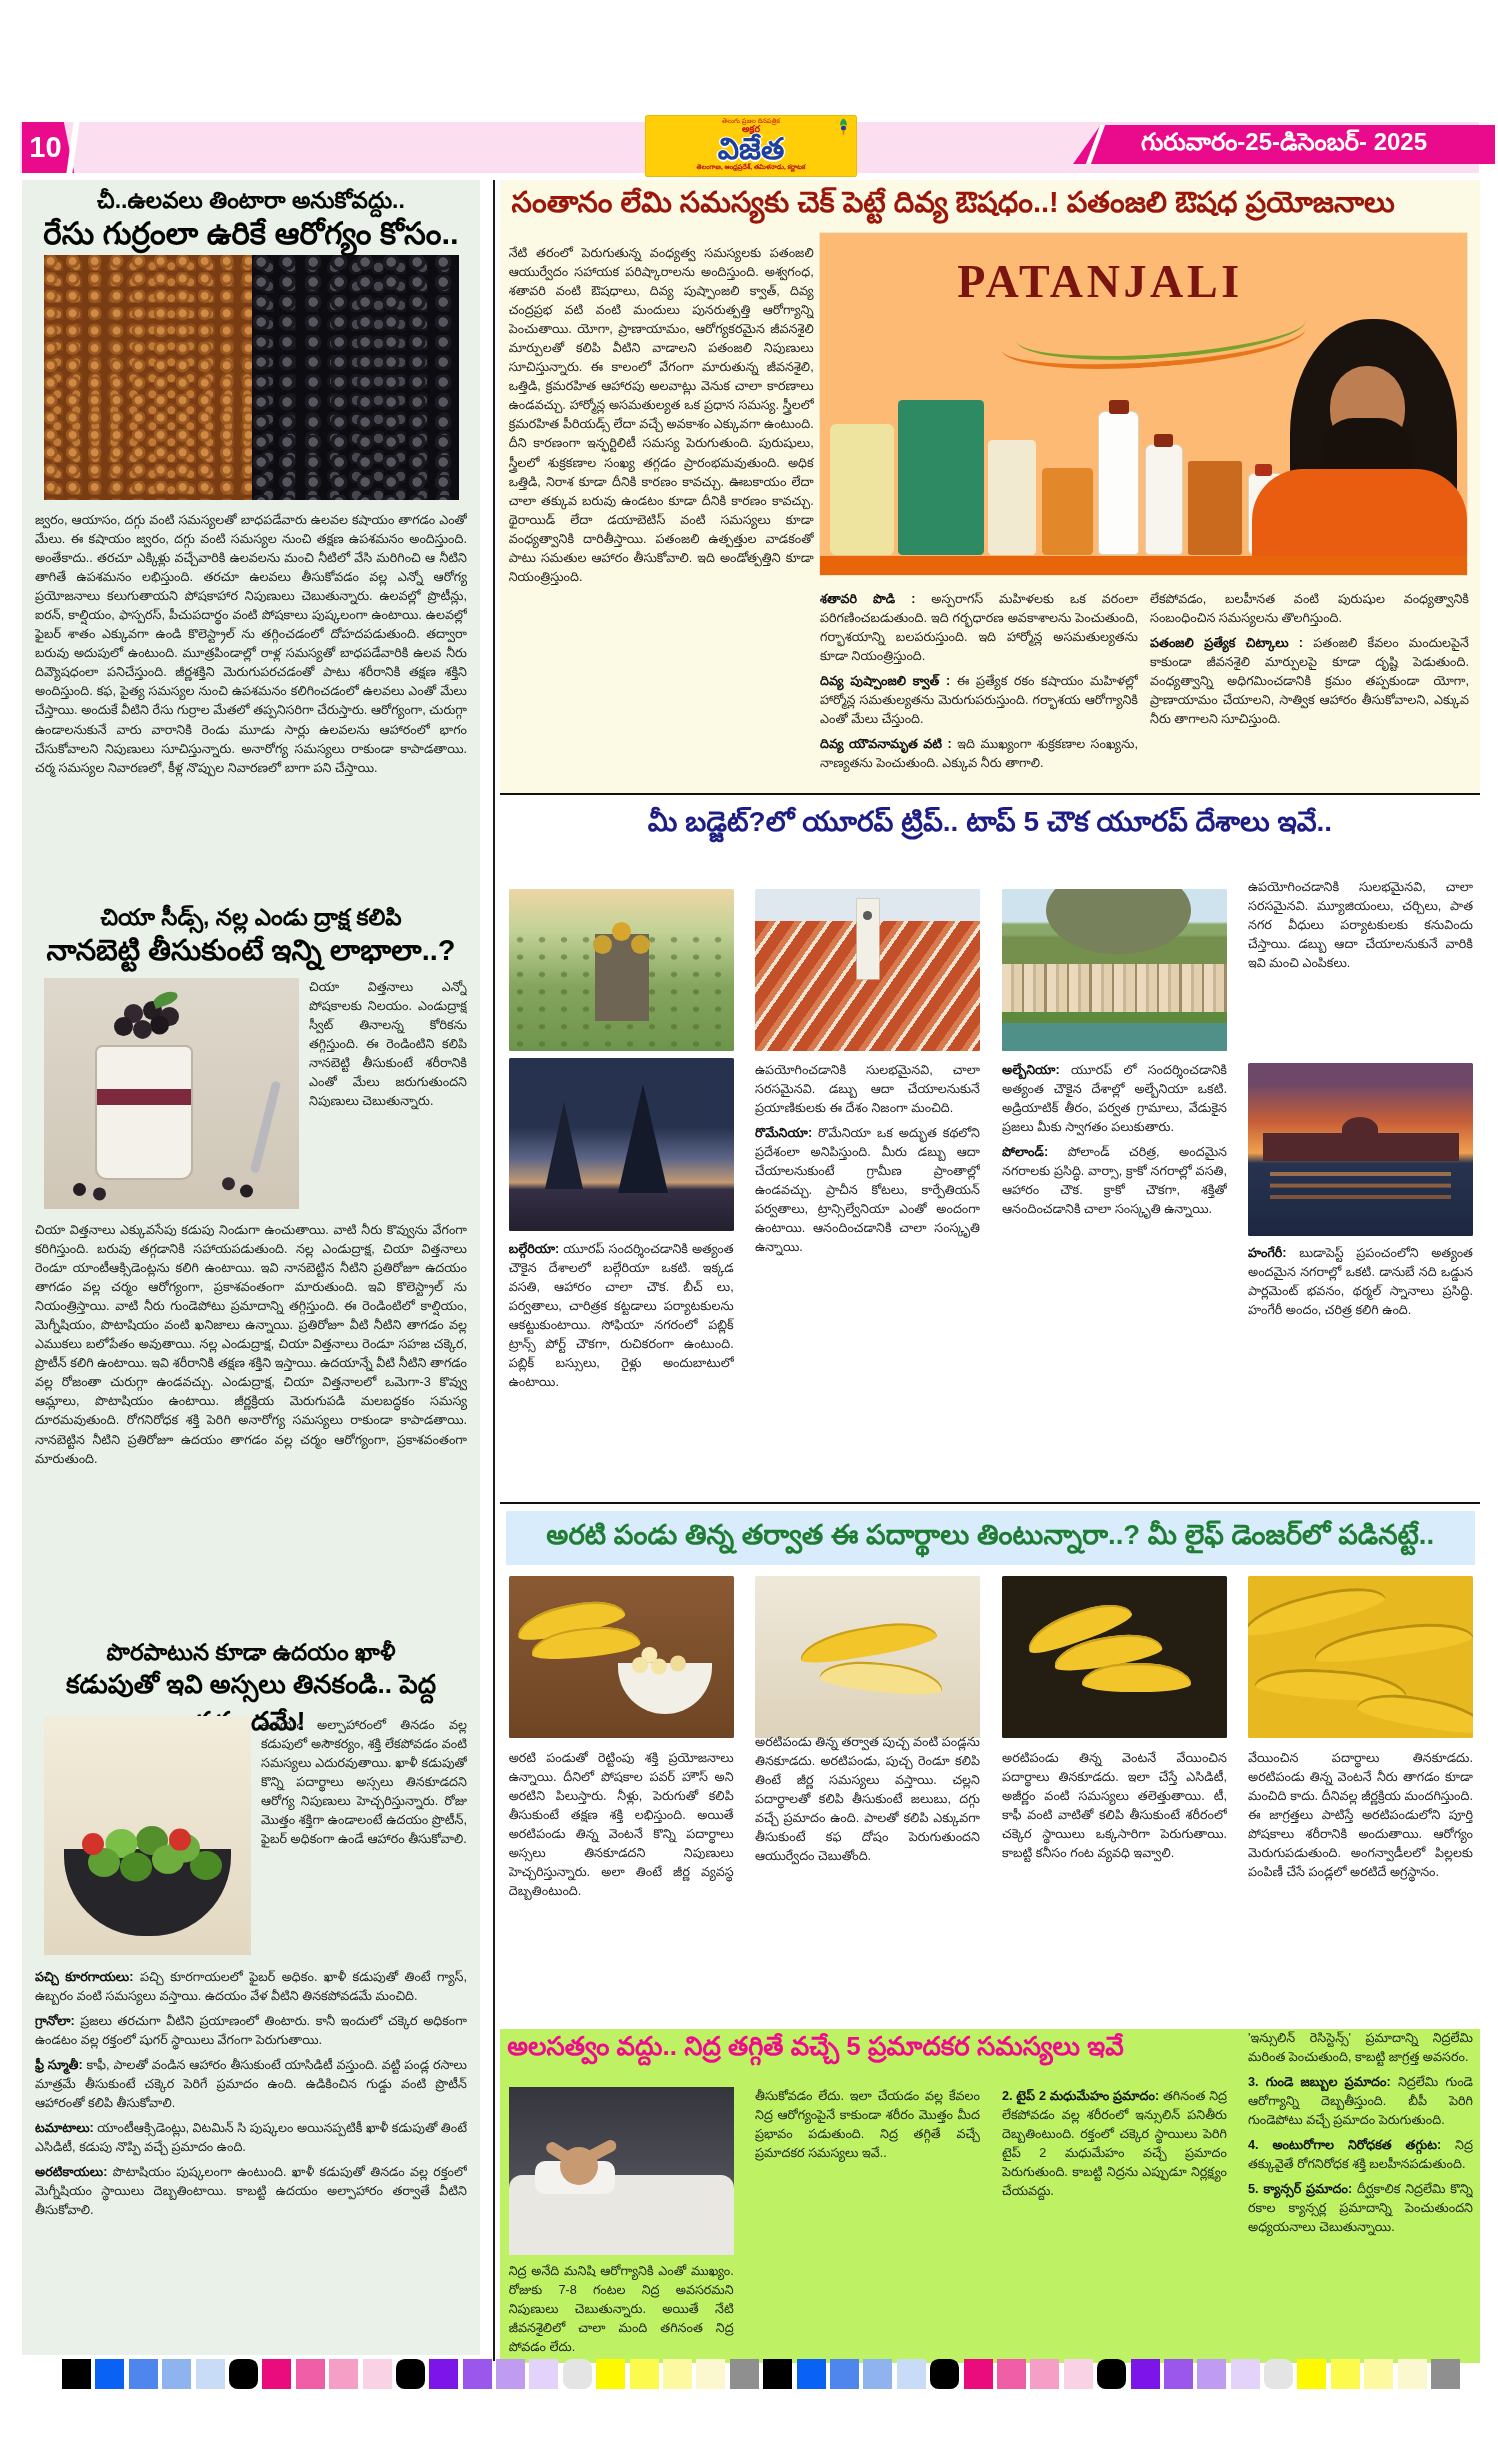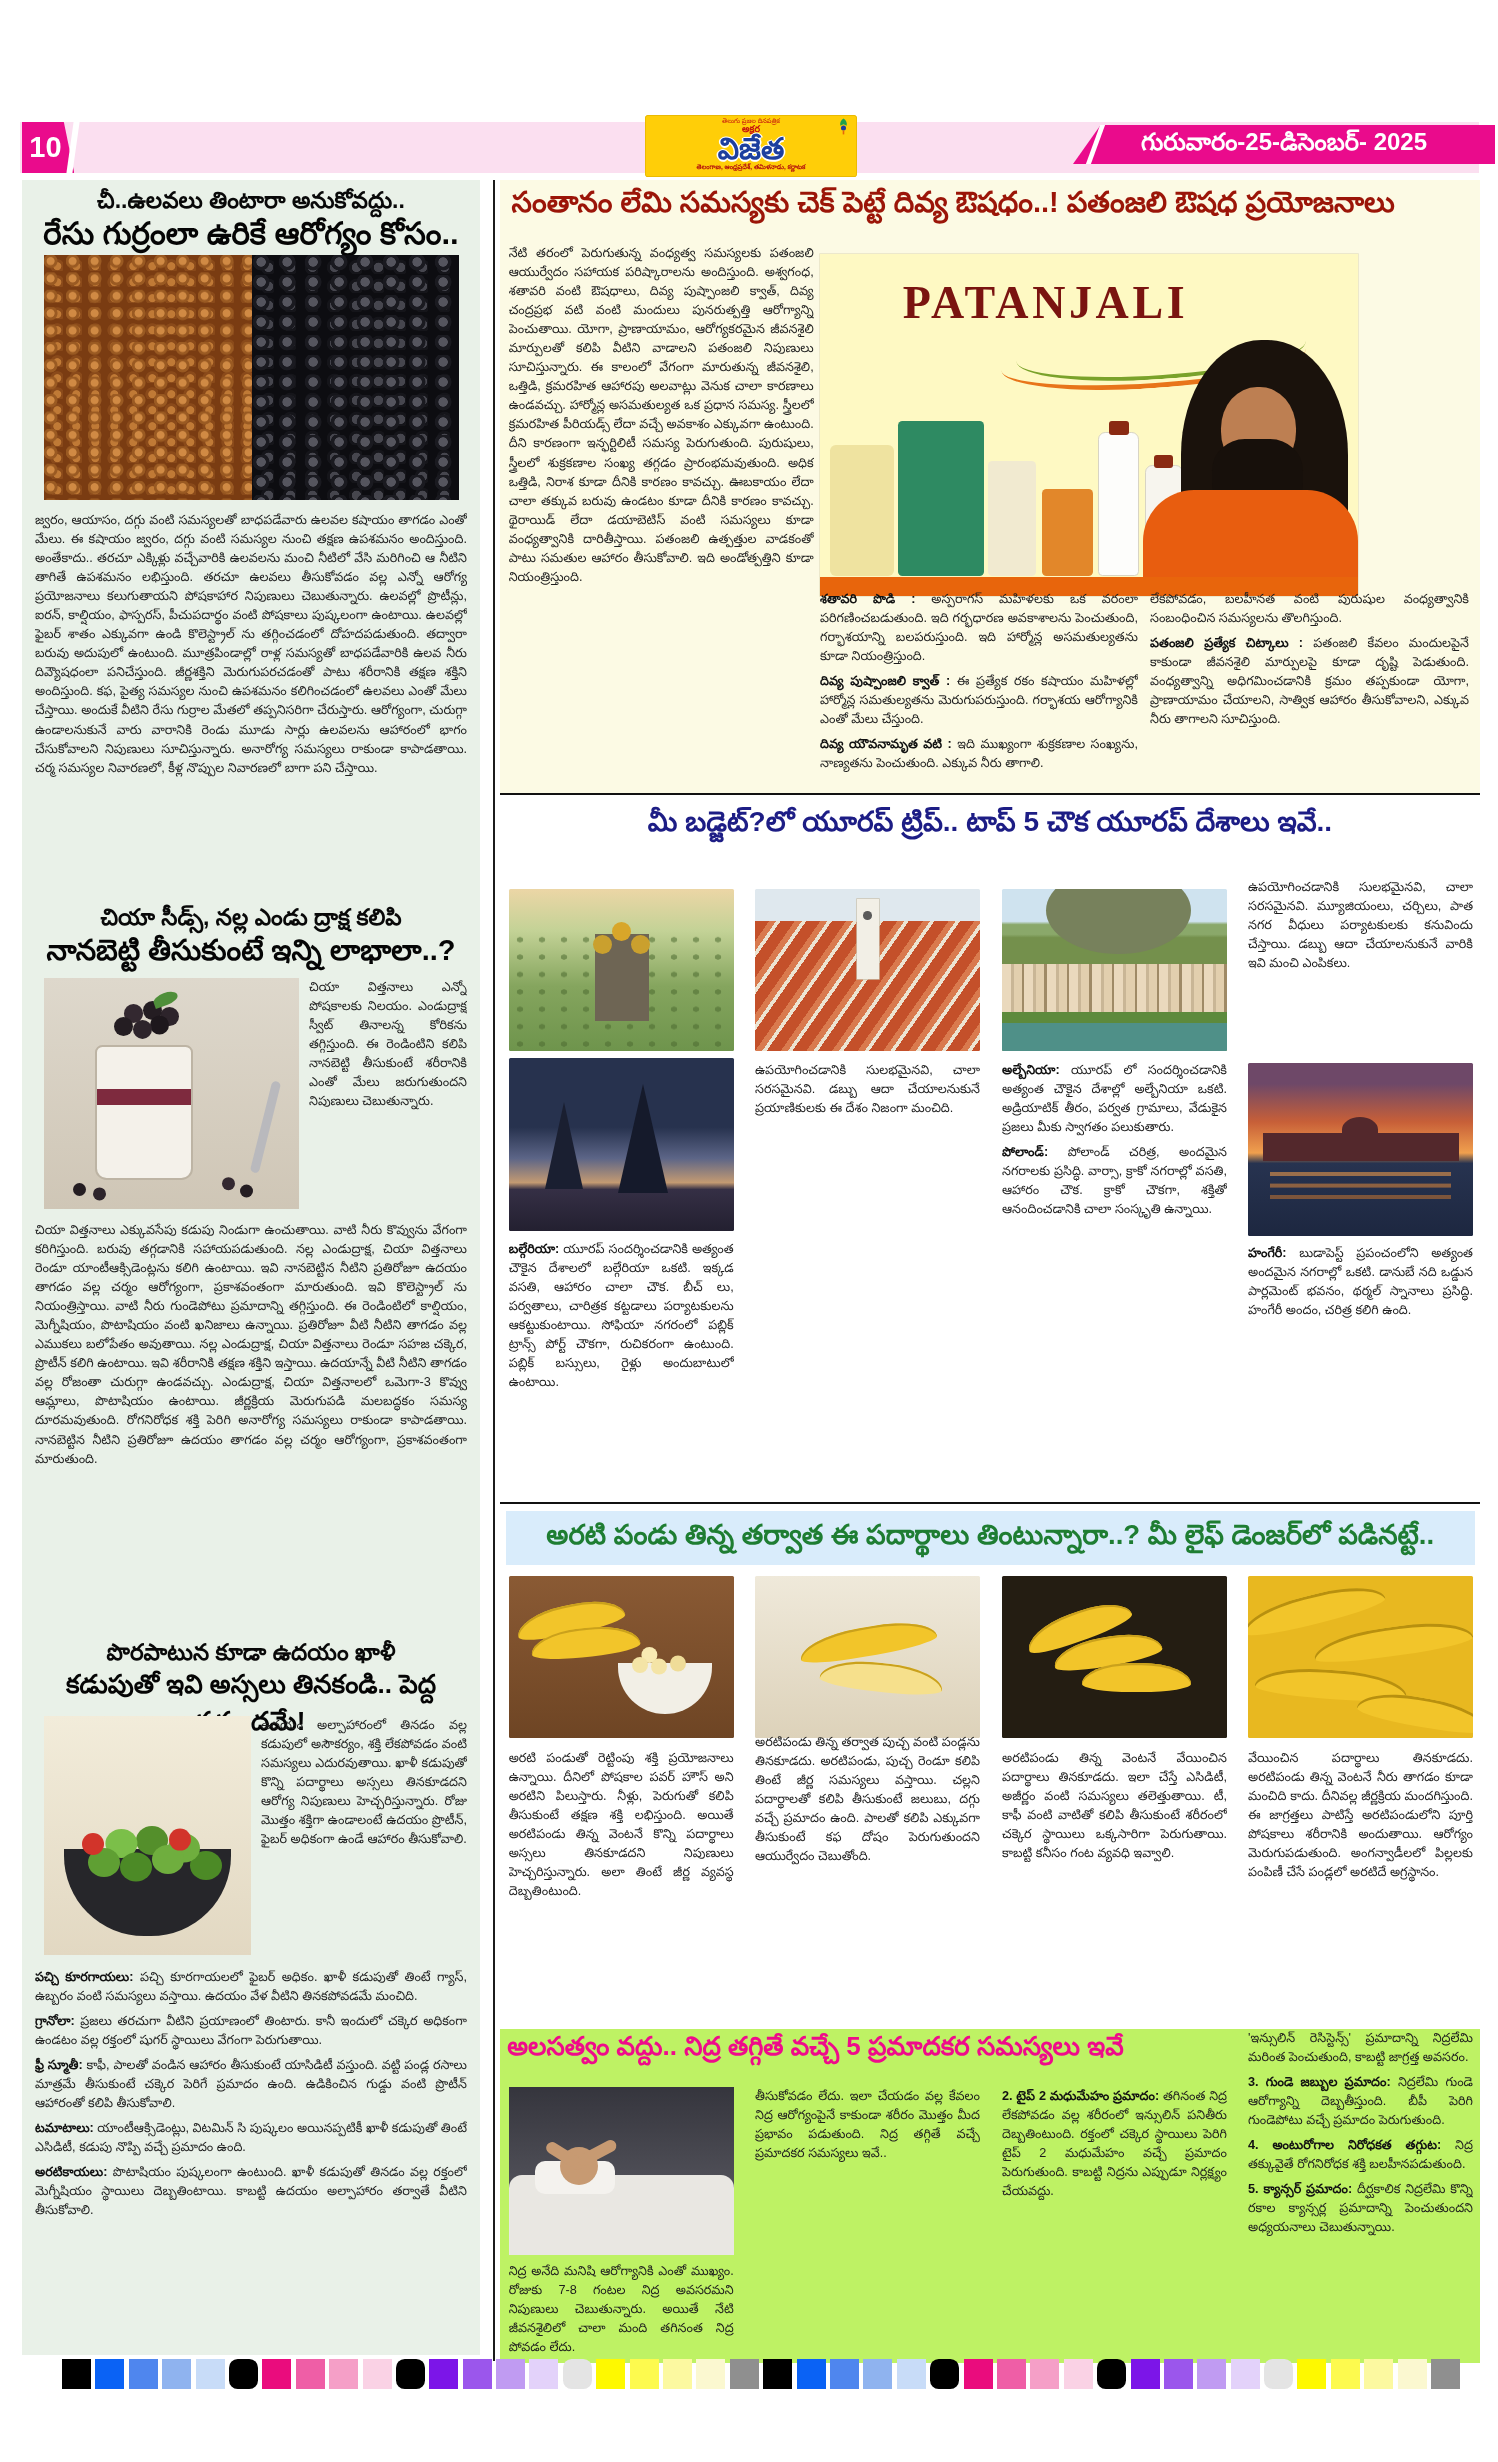--- a/index.html
+++ b/index.html
@@ -63,21 +63,21 @@
 
   .salad-img{left:22px;top:1536px;width:207px;height:239px;background:linear-gradient(180deg,#f2ecda,#e2d8c2);overflow:hidden;}
   .bowl{position:absolute;left:20px;bottom:19px;width:167px;height:87px;background:#26262a;border-radius:0 0 80px 80px;}
   .greens{position:absolute;left:44px;bottom:78px;width:32px;height:29px;border-radius:50%;background:#5f9f33;
      box-shadow:32px 4.4px #4c8a26,64px -2.9px #6fae3e,17.4px -19px #7bbf49,48px -22px #548f2b,80px -14.5px #6fae3e,102px 2.9px #4c8a26;}
   .tomato{position:absolute;left:38px;bottom:100px;width:22px;height:22px;border-radius:50%;background:#d2342a;box-shadow:87px -4.4px #d2342a;}
 
   
   .pj{left:500px;top:180px;width:980px;height:613px;background:#fcfae4;}
   .pj-head{position:absolute;left:11.6px;top:5.8px;width:957px;font-size:29px;font-weight:bold;color:#9b1508;}
-  .pj-img{position:absolute;left:320px;top:74px;width:538px;height:342px;background:#fef9c3;overflow:hidden;
+  .pj-img{position:absolute;left:320px;top:53px;width:647px;height:342px;background:#fdba74;overflow:hidden;
      box-shadow:0 0 0 0.7px #e5e0c2;}
   .pj-brand{position:absolute;left:0;right:87px;top:22px;text-align:center;
      font-family:"Liberation Serif",serif;font-weight:bold;font-size:46px;letter-spacing:3.6px;color:#7a1410;}
   .swoosh1{position:absolute;left:181px;top:78px;width:305px;height:51px;border:0;
      border-bottom:5px solid #e8751a;border-radius:50%;transform:rotate(-4deg);}
   .swoosh2{position:absolute;left:196px;top:70px;width:290px;height:51px;border:0;
      border-bottom:4.4px solid #7aa22a;border-radius:50%;transform:rotate(-4deg);}
   .pj-prods span{position:absolute;bottom:20px;}
   .pj-band{position:absolute;left:0;right:0;bottom:0;height:19px;background:#e8650c;}
   .rv-hair{position:absolute;right:10px;bottom:17.4px;width:167px;height:239px;background:#1a120c;border-radius:48% 48% 30% 30%;}
@@ -287,20 +287,21 @@
       <p class="para"><b class="lead">బల్గేరియా:</b> <span>యూరప్ సందర్శించడానికి అత్యంత చౌకైన దేశాలలో బల్గేరియా ఒకటి. ఇక్కడ వసతి, ఆహారం చాలా చౌక. బీచ్ లు, పర్వతాలు, చారిత్రక కట్టడాలు పర్యాటకులను ఆకట్టుకుంటాయి. సోఫియా నగరంలో పబ్లిక్ ట్రాన్స్ పోర్ట్ చౌకగా, రుచికరంగా ఉంటుంది. పబ్లిక్ బస్సులు, రైళ్లు అందుబాటులో ఉంటాయి.</span></p>
     </div>
 
     <div class="ph ph2 col-b" style="top:93px;">
       <i class="roofs"></i>
         <i class="tower"></i>
         <i class="clock"></i>
     </div>
     <div class="eucol tx col-b" style="top:265px;height:431px;">
       <p class="para"><span>ఉపయోగించడానికి సులభమైనవి, చాలా సరసమైనవి. డబ్బు ఆదా చేయాలనుకునే ప్రయాణికులకు ఈ దేశం నిజంగా మంచిది.</span></p>
+      <p class="para"><b class="lead">రొమేనియా:</b> <span>రొమేనియా ఒక అద్భుత కథలోని ప్రదేశంలా అనిపిస్తుంది. మీరు డబ్బు ఆదా చేయాలనుకుంటే గ్రామీణ ప్రాంతాల్లో ఉండవచ్చు. ప్రాచీన కోటలు, కార్పేతియన్ పర్వతాలు, ట్రాన్సిల్వేనియా ఎంతో అందంగా ఉంటాయి. ఆనందించడానికి చాలా సంస్కృతి ఉన్నాయి.</span></p>
     </div>
 
     <div class="ph ph3 col-c" style="top:93px;">
       <i class="rock"></i>
         <i class="houses"></i>
         <i class="river"></i>
     </div>
     <div class="eucol tx col-c" style="top:265px;height:431px;">
       <p class="para"><b class="lead">అల్బేనియా:</b> <span>యూరప్ లో సందర్శించడానికి అత్యంత చౌకైన దేశాల్లో అల్బేనియా ఒకటి. అడ్రియాటిక్ తీరం, పర్వత గ్రామాలు, వేడుకైన ప్రజలు మీకు స్వాగతం పలుకుతారు.</span></p>
       <p class="para"><b class="lead">పోలాండ్:</b> <span>పోలాండ్ చరిత్ర, అందమైన నగరాలకు ప్రసిద్ధి. వార్సా, క్రాకో నగరాల్లో వసతి, ఆహారం చౌక. క్రాకో చౌకగా, శక్తితో ఆనందించడానికి చాలా సంస్కృతి ఉన్నాయి.</span></p>

